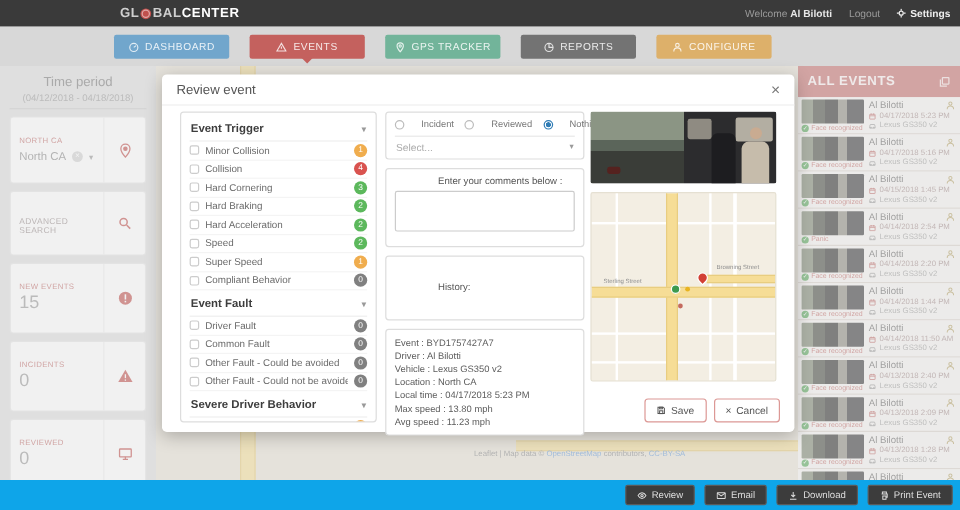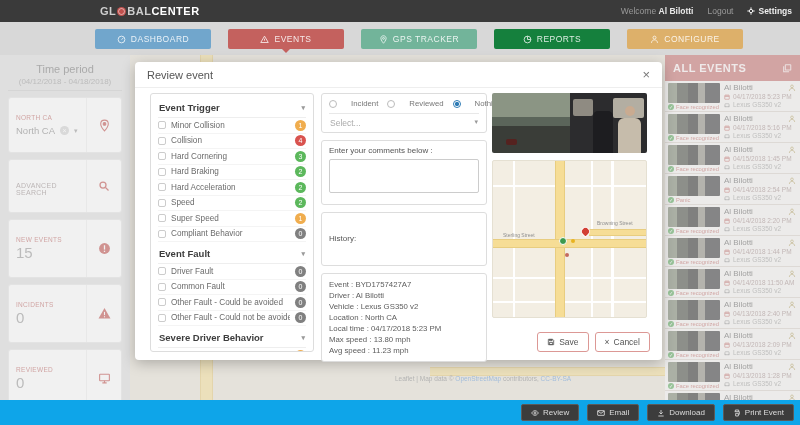--- a/index.html
+++ b/index.html
@@ -16,21 +16,21 @@
   .logo .bold { color:#ffffff; font-weight:bold; }
   .top-right { position:absolute; right:8px; top:0; height:22px; display:flex; align-items:center; gap:14px; font-size:8.5px; }
   .welcome { color:#9a9a9a; }
   .welcome b { color:#e8e8e8; }
   .toplink { color:#9a9a9a; cursor:pointer; }
   .settings-btn { color:#eeeeee; font-weight:bold; display:flex; align-items:center; gap:3px; cursor:pointer; }
 
   
   .navbar { position:absolute; top:22px; left:0; right:0; height:33px; background:#d8d8d8; z-index:1; }
   .nav-row { position:absolute; left:95px; top:7px; display:flex; gap:17px; }
-  .nav-btn { width:116px; height:20px; border:none; border-radius:2px; color:rgba(255,255,255,.85); font-size:8.5px; letter-spacing:.5px; display:flex; align-items:center; justify-content:center; gap:5px; position:relative; cursor:pointer; font-family:inherit; }
+  .nav-btn { width:96px; height:20px; border:none; border-radius:2px; color:rgba(255,255,255,.85); font-size:8.5px; letter-spacing:.5px; display:flex; align-items:center; justify-content:center; gap:5px; position:relative; cursor:pointer; font-family:inherit; }
   .nav-btn .nicon { opacity:.8; }
   .nav-btn.active::after { content:""; position:absolute; left:50%; bottom:-9px; margin-left:-5px; border:5px solid transparent; border-top-color:#c4615e; }
 
   
   .lsb { position:absolute; top:55px; bottom:25px; left:0; width:130px; background:#dadada; z-index:1; }
   .tp { text-align:center; padding:8px 6px 4px; border-bottom:1px solid #c9c9c9; margin:0 8px 2px; }
   .tp-label { font-size:11px; color:#7a7a7a; }
   .tp-range { font-size:8px; color:#9b9b9b; margin-top:2px; }
   .card { background:#fbfbfb; border:1px solid #e2e2e2; border-radius:3px; margin:6px 8px; display:flex; min-height:34px; cursor:pointer; }
   .card-main { flex:1; padding:16px 7px; border-right:1px solid #ececec; }
@@ -88,21 +88,21 @@
 
   
   .col2 { position:absolute; left:186px; top:31px; width:166px; }
   .p-status { padding:5px 7px 0; margin-bottom:7px; }
   .radio-row { display:flex; align-items:center; gap:9px; font-size:7.8px; color:#777; padding-bottom:5px; }
   .radio { width:8px; height:8px; border:1px solid #bbb; border-radius:50%; background:#fff; flex:0 0 auto; }
   .radio.on { border-color:#2f7cb5; background:radial-gradient(circle at 50% 50%, #2f7cb5 0 45%, #fff 55%); }
   .radio-opt { display:flex; align-items:center; gap:14px; cursor:pointer; white-space:nowrap; }
   .select-row { border-top:1px solid #e8e8e8; display:flex; align-items:flex-start; justify-content:space-between; padding:4px 1px; font-size:8.5px; color:#aaaaaa; cursor:pointer; }
   .p-comments { padding:5px 7px 7px; margin-bottom:7px; }
-  .p-label { font-size:8px; color:#555; margin-bottom:4px; }
+  .p-label { font-size:8px; color:#555; margin-bottom:4px;margin-left:36px; }
   .ta { width:100%; height:34px; border:1px solid #cccccc; border-radius:2px; resize:none; font-family:inherit; font-size:8px; }
   .p-history { height:54px; padding:21px 7px; margin-bottom:7px; }
   .p-details { padding:5px 7px; }
   .det-line { font-size:7.8px; color:#5c5c5c; line-height:11px; white-space:nowrap; }
 
   
   .col3 { position:absolute; left:357px; top:31px; width:155px; }
   .cam { height:60px; border-radius:2px; overflow:hidden; position:relative; margin-bottom:7px; }
   .cam-road { position:absolute; left:0; top:0; width:50%; height:100%; background:linear-gradient(#8b9584 0 40%, #5b655a 40% 55%, #3a3d38 55% 100%); }
   .cam-car { position:absolute; left:18%; bottom:14%; width:11px; height:6px; background:#55221f; border-radius:2px; }
@@ -174,21 +174,21 @@
         </svg>
       <span>EVENTS</span>
     </button>
     <button class="nav-btn" style="background: rgb(114, 180, 154);">
       <svg class="nicon" width="9" height="9" viewBox="0 0 24 24" fill="none" stroke="#fff" stroke-width="2.5">
           <path d="M12 2C8 2 5 5 5 9c0 5 7 13 7 13s7-8 7-13c0-4-3-7-7-7z"></path>
           <circle cx="12" cy="9" r="2.5"></circle>
         </svg>
       <span>GPS TRACKER</span>
     </button>
-    <button class="nav-btn" style="background: #15803d;">
+    <button class="nav-btn" style="background: #737373;">
       <svg class="nicon" width="9" height="9" viewBox="0 0 24 24" fill="none" stroke="#fff" stroke-width="2.5">
           <circle cx="12" cy="12" r="9"></circle>
           <path d="M12 3v9h9"></path>
         </svg>
       <span>REPORTS</span>
     </button>
     <button class="nav-btn" style="background: rgb(221, 176, 106);">
       <svg class="nicon" width="9" height="9" viewBox="0 0 24 24" fill="none" stroke="#fff" stroke-width="2.5">
           <circle cx="12" cy="7" r="4"></circle>
           <path d="M4 21c0-5 4-8 8-8s8 3 8 8"></path>

